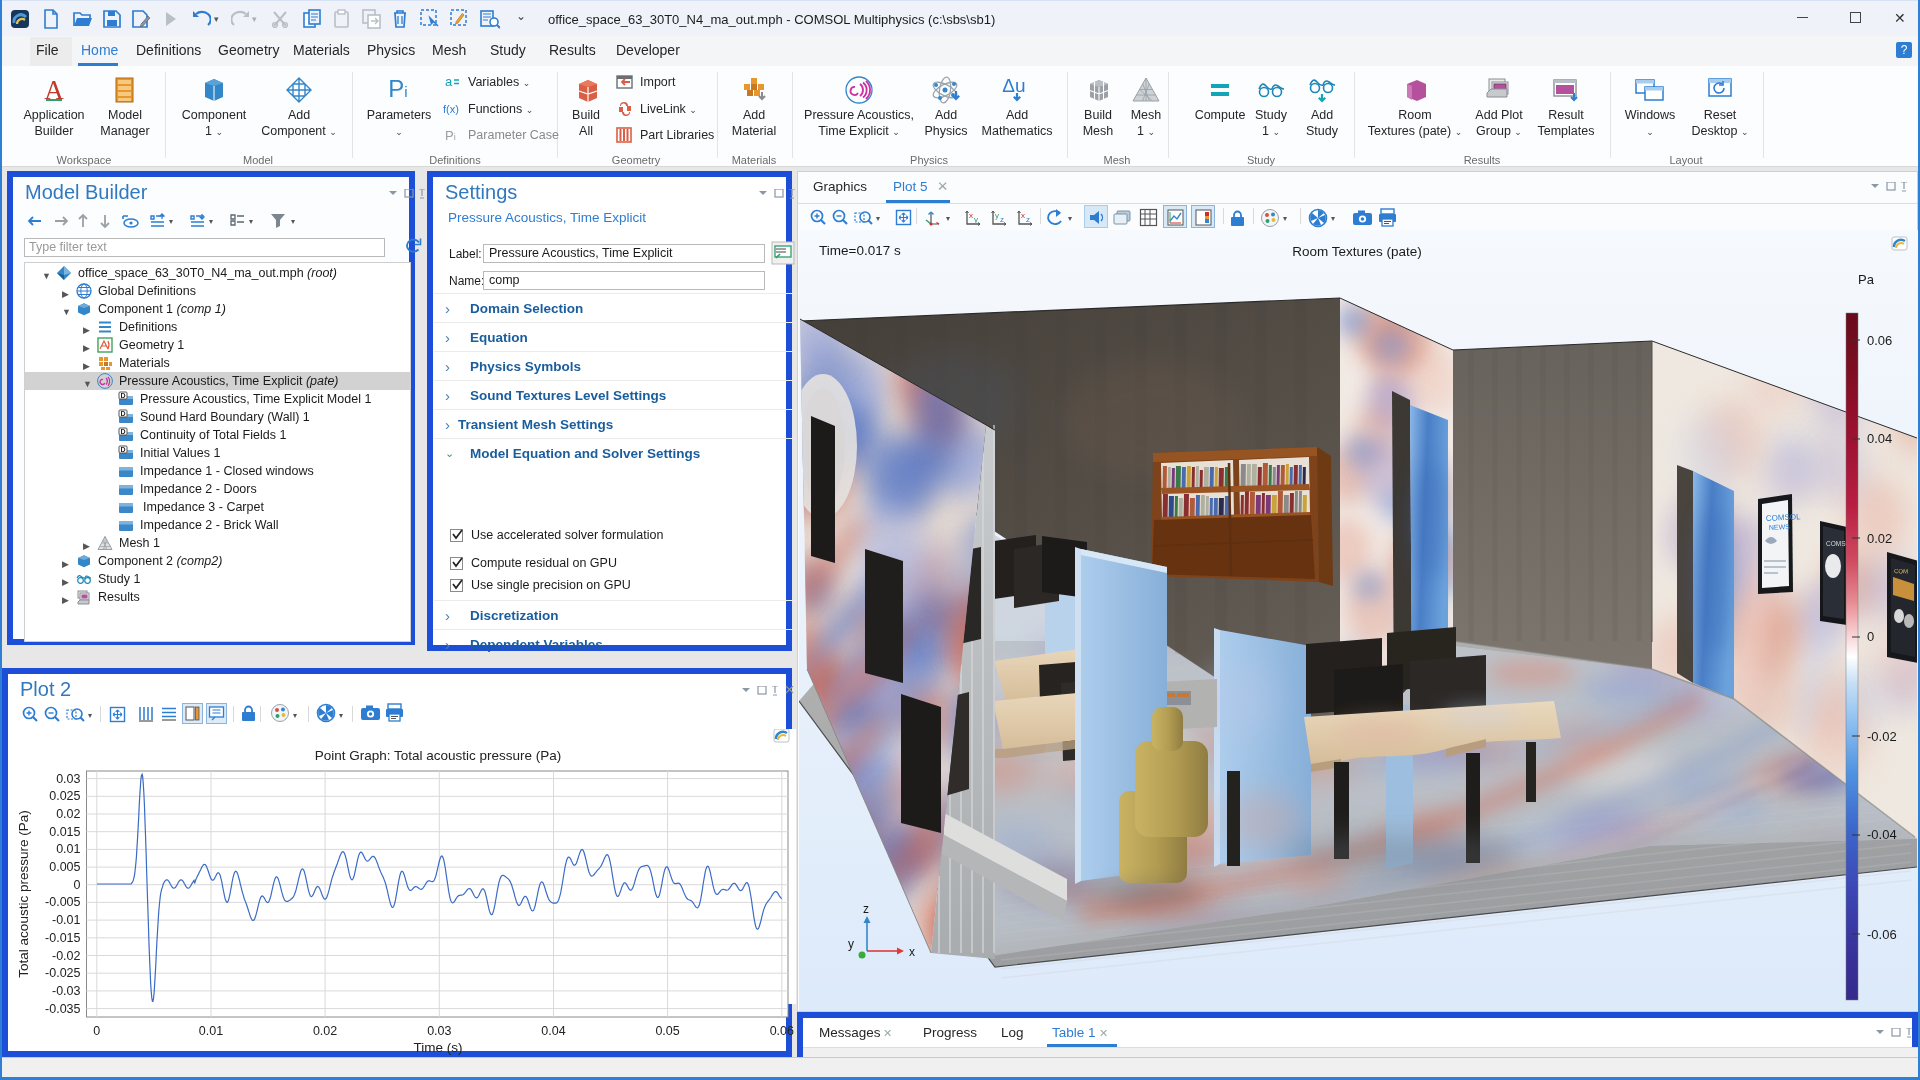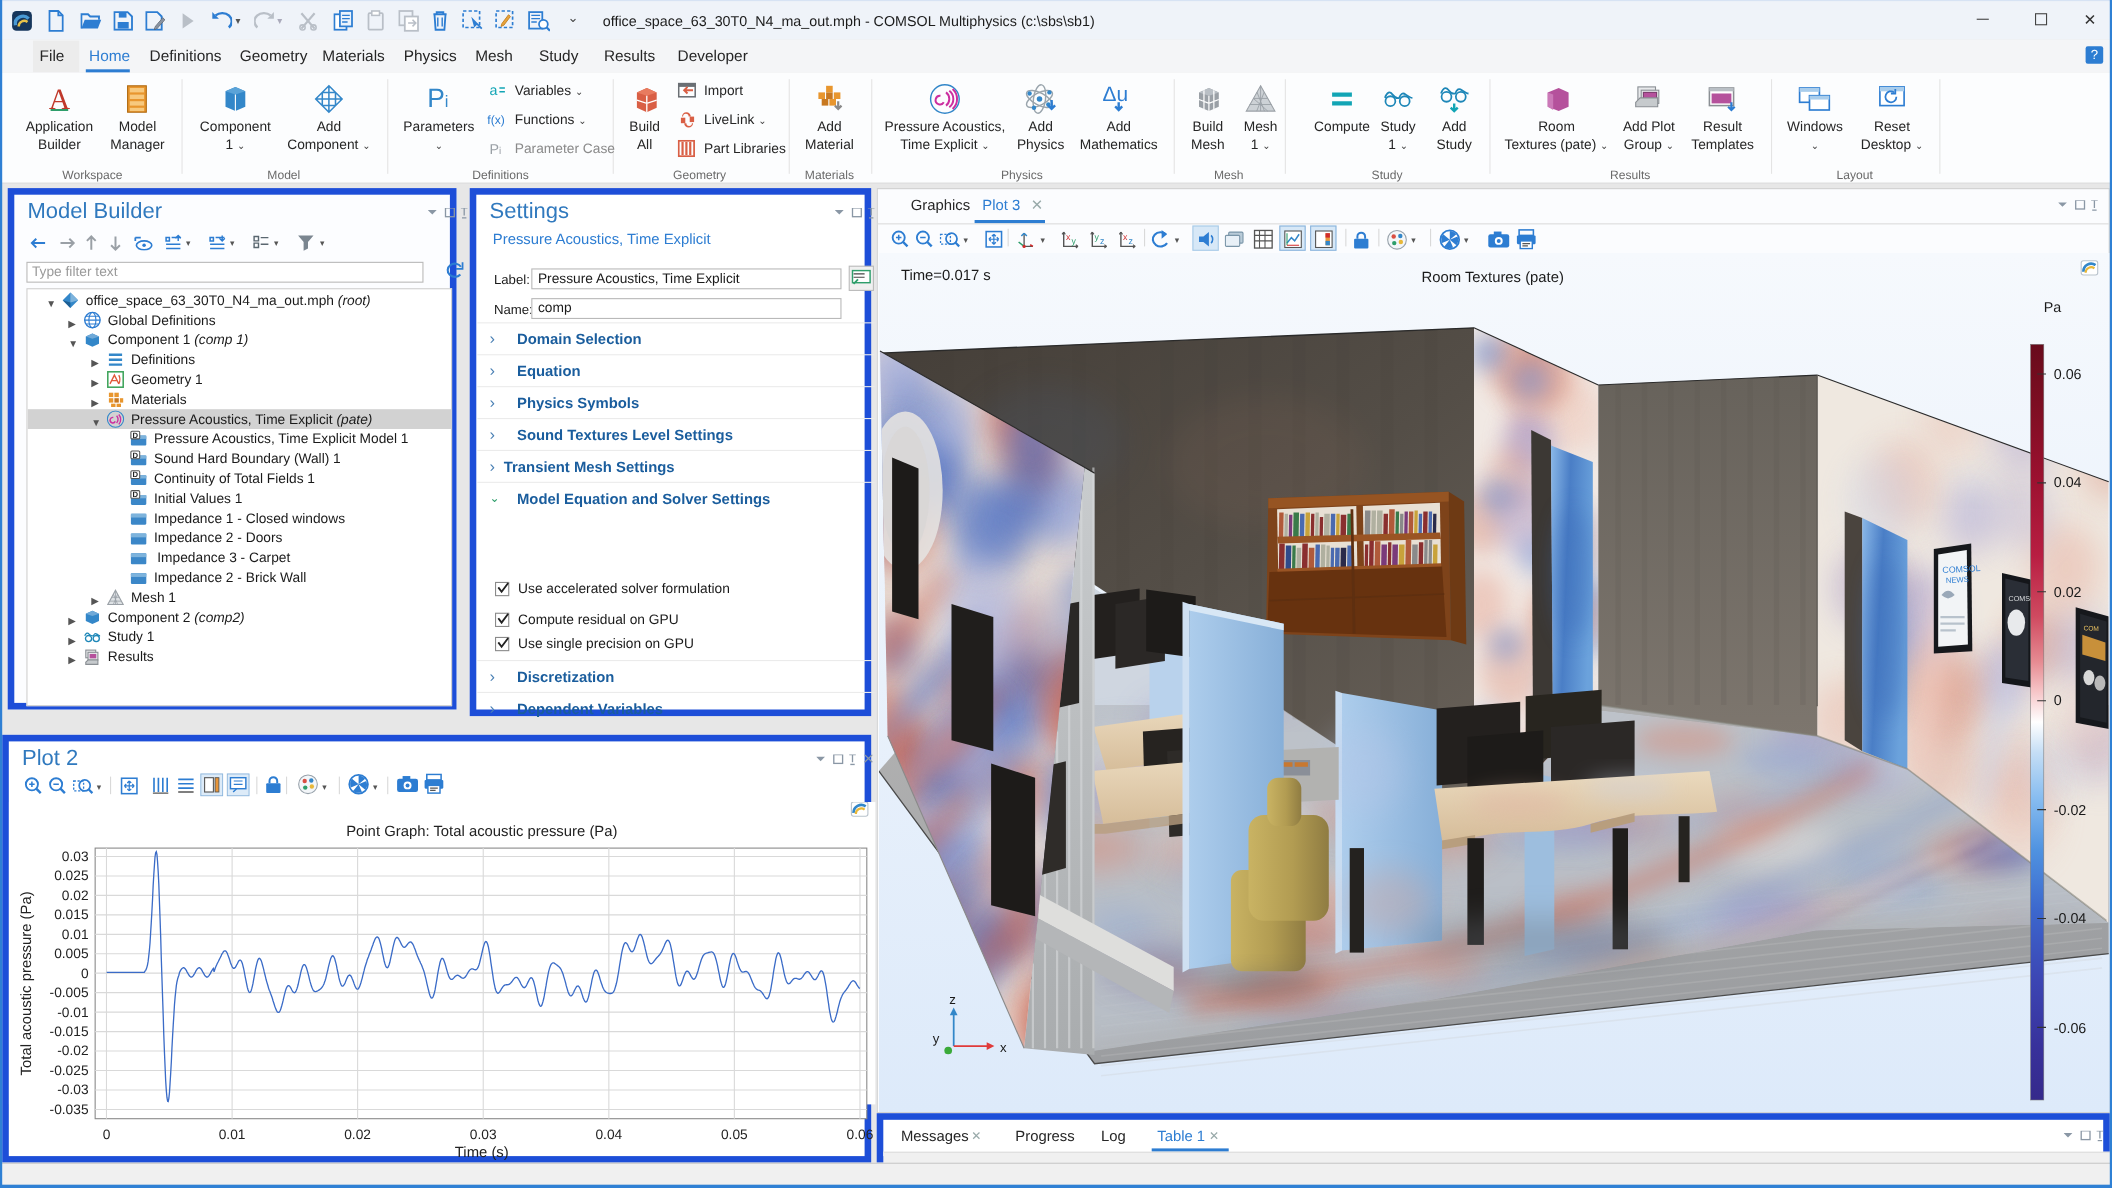--- a/index.html
+++ b/index.html
@@ -699,22 +699,22 @@
         <text x="20" y="220" font-size="13.5" fill="#222" text-anchor="middle" transform="rotate(-90 20 220)">Total acoustic pressure (Pa)</text>
         <path d="M89.0,210.0 L89.6,210.0 L90.1,210.0 L90.7,210.0 L91.3,210.0 L91.9,210.0 L92.4,210.0 L93.0,210.0 L93.6,210.0 L94.1,210.0 L94.7,210.0 L95.3,210.0 L95.8,210.0 L96.4,210.0 L97.0,210.0 L97.6,210.0 L98.1,210.0 L98.7,210.0 L99.3,210.0 L99.8,210.0 L100.4,210.0 L101.0,210.0 L101.6,210.0 L102.1,210.0 L102.7,210.0 L103.3,210.0 L103.8,210.0 L104.4,210.0 L105.0,210.0 L105.5,210.0 L106.1,210.0 L106.7,210.0 L107.3,210.0 L107.8,210.0 L108.4,210.0 L109.0,210.0 L109.5,210.0 L110.1,210.0 L110.7,210.0 L111.3,210.0 L111.8,210.0 L112.4,210.0 L113.0,210.0 L113.5,210.0 L114.1,210.0 L114.7,210.0 L115.3,210.0 L115.8,210.0 L116.4,210.0 L117.0,210.0 L117.5,210.0 L118.1,210.0 L118.7,210.0 L119.2,210.0 L119.8,210.0 L120.4,210.0 L121.0,210.0 L121.5,210.0 L122.1,210.0 L122.7,210.0 L123.2,210.0 L123.8,208.9 L124.4,208.1 L125.0,207.0 L125.5,205.4 L126.1,203.1 L126.7,199.8 L127.2,195.5 L127.8,189.9 L128.4,183.0 L128.9,174.6 L129.5,165.0 L130.1,154.4 L130.7,143.1 L131.2,131.9 L131.8,121.4 L132.4,112.3 L132.9,105.3 L133.5,101.2 L134.1,100.3 L134.7,102.9 L135.2,108.9 L135.8,118.2 L136.4,130.3 L136.9,144.7 L137.5,160.8 L138.1,178.2 L138.6,196.2 L139.2,214.5 L139.8,232.6 L140.4,250.2 L140.9,267.0 L141.5,282.6 L142.1,296.4 L142.6,308.2 L143.2,317.5 L143.8,323.9 L144.4,327.2 L144.9,327.4 L145.5,324.5 L146.1,318.9 L146.6,310.9 L147.2,301.3 L147.8,290.5 L148.3,279.2 L148.9,268.1 L149.5,257.6 L150.1,248.0 L150.6,239.6 L151.2,232.5 L151.8,226.7 L152.3,222.1 L152.9,218.5 L153.5,215.9 L154.1,213.9 L154.6,212.6 L155.2,210.0 L155.8,208.9 L156.3,208.0 L156.9,207.1 L157.5,206.4 L158.1,206.0 L158.6,205.8 L159.2,205.8 L159.8,206.2 L160.3,206.7 L160.9,207.5 L161.5,208.4 L162.0,209.5 L162.6,210.5 L163.2,211.6 L163.8,212.5 L164.3,213.3 L164.9,213.8 L165.5,214.2 L166.0,214.2 L166.6,214.0 L167.2,213.6 L167.8,212.9 L168.3,212.0 L168.9,211.1 L169.5,210.0 L170.0,208.9 L170.6,208.0 L171.2,207.1 L171.7,206.4 L172.3,206.0 L172.9,205.8 L173.5,205.8 L174.0,206.2 L174.6,206.7 L175.2,207.5 L175.7,208.4 L176.3,209.5 L176.9,210.5 L177.5,211.6 L178.0,212.5 L178.6,213.3 L179.2,213.8 L179.7,214.2 L180.3,214.2 L180.9,214.0 L181.4,213.6 L182.0,212.9 L182.6,212.0 L183.2,211.1 L183.7,210.0 L184.3,208.9 L184.9,208.0 L185.4,207.1 L186.0,206.4 L186.6,209.5 L187.2,207.6 L187.7,206.0 L188.3,204.6 L188.9,203.3 L189.4,202.1 L190.0,201.0 L190.6,199.9 L191.1,198.8 L191.7,197.6 L192.3,196.4 L192.9,195.2 L193.4,194.0 L194.0,192.9 L194.6,192.0 L195.1,191.2 L195.7,190.6 L196.3,190.4 L196.9,190.5 L197.4,190.8 L198.0,191.6 L198.6,192.6 L199.1,194.0 L199.7,195.5 L200.3,197.2 L200.9,199.0 L201.4,200.7 L202.0,202.3 L202.6,203.8 L203.1,204.9 L203.7,205.7 L204.3,206.2 L204.8,206.2 L205.4,205.9 L206.0,205.3 L206.6,204.4 L207.1,203.3 L207.7,202.2 L208.3,201.0 L208.8,200.0 L209.4,199.2 L210.0,198.8 L210.6,198.8 L211.1,199.3 L211.7,200.3 L212.3,201.8 L212.8,203.8 L213.4,206.2 L214.0,209.0 L214.5,211.9 L215.1,215.0 L215.7,218.0 L216.3,220.9 L216.8,223.4 L217.4,225.5 L218.0,227.1 L218.5,228.0 L219.1,228.3 L219.7,227.8 L220.3,226.7 L220.8,225.0 L221.4,222.7 L222.0,220.0 L222.5,217.0 L223.1,213.8 L223.7,210.6 L224.2,207.5 L224.8,204.7 L225.4,202.2 L226.0,200.1 L226.5,198.6 L227.1,197.6 L227.7,197.2 L228.2,197.4 L228.8,198.1 L229.4,199.3 L230.0,200.9 L230.5,202.8 L231.1,205.0 L231.7,207.2 L232.2,209.6 L232.8,211.9 L233.4,214.3 L233.9,216.5 L234.5,218.6 L235.1,220.6 L235.7,222.6 L236.2,224.5 L236.8,226.3 L237.4,227.3 L237.9,228.9 L238.5,230.5 L239.1,232.2 L239.7,234.0 L240.2,235.8 L240.8,237.6 L241.4,239.4 L241.9,241.1 L242.5,242.7 L243.1,244.1 L243.7,245.2 L244.2,246.0 L244.8,246.4 L245.4,246.4 L245.9,246.0 L246.5,245.1 L247.1,243.8 L247.6,242.1 L248.2,240.1 L248.8,237.9 L249.4,235.5 L249.9,233.1 L250.5,230.7 L251.1,228.4 L251.6,226.4 L252.2,224.7 L252.8,223.4 L253.4,222.5 L253.9,222.1 L254.5,222.0 L255.1,222.4 L255.6,223.0 L256.2,223.9 L256.8,224.9 L257.3,226.0 L257.9,227.0 L258.5,227.8 L259.1,228.3 L259.6,228.5 L260.2,228.3 L260.8,227.6 L261.3,226.5 L261.9,225.0 L262.5,223.0 L263.1,220.8 L263.6,218.3 L264.2,215.7 L264.8,213.1 L265.3,210.6 L265.9,208.3 L266.5,206.3 L267.0,204.7 L267.6,203.6 L268.2,202.9 L268.8,202.9 L269.3,203.3 L269.9,204.2 L270.5,205.6 L271.0,207.3 L271.6,209.3 L272.2,211.5 L272.8,213.8 L273.3,216.1 L273.9,218.4 L274.5,220.4 L275.0,222.2 L275.6,223.8 L276.2,225.1 L276.7,226.1 L277.3,226.8 L277.9,227.2 L278.5,227.4 L279.0,227.4 L279.6,227.3 L280.2,227.1 L280.7,226.8 L281.3,226.5 L281.9,226.1 L282.5,225.7 L283.0,225.3 L283.6,224.8 L284.2,224.3 L284.7,223.6 L285.3,222.8 L285.9,221.7 L286.5,220.5 L287.0,219.0 L287.6,217.3 L288.2,215.3 L288.7,213.1 L289.3,210.7 L289.9,208.3 L290.4,205.8 L291.0,203.4 L291.6,201.1 L292.2,199.0 L292.7,197.3 L293.3,196.0 L293.9,195.2 L294.4,194.9 L295.0,195.2 L295.6,196.0 L296.2,197.3 L296.7,199.2 L297.3,201.4 L297.9,203.9 L298.4,206.6 L299.0,209.4 L299.6,212.2 L300.1,214.8 L300.7,217.1 L301.3,219.1 L301.9,220.7 L302.4,221.8 L303.0,222.4 L303.6,222.5 L304.1,222.1 L304.7,221.4 L305.3,220.4 L305.9,219.1 L306.4,217.7 L307.0,216.3 L307.6,215.0 L308.1,213.9 L308.7,213.1 L309.3,212.6 L309.8,212.4 L310.4,212.7 L311.0,213.3 L311.6,214.2 L312.1,215.5 L312.7,216.9 L313.3,218.5 L313.8,220.0 L314.4,221.6 L315.0,222.9 L315.6,224.0 L316.1,224.8 L316.7,225.2 L317.3,225.2 L317.8,224.8 L318.4,223.9 L319.0,222.7 L319.5,221.2 L320.1,219.4 L320.7,217.3 L321.3,215.2 L321.8,212.9 L322.4,210.6 L323.0,208.4 L323.5,206.2 L324.1,204.2 L324.7,202.3 L325.3,200.5 L325.8,198.8 L326.4,197.2 L327.0,195.7 L327.5,194.2 L328.1,192.7 L328.7,191.2 L329.3,189.7 L329.8,188.1 L330.4,186.5 L331.0,184.9 L331.5,183.3 L332.1,181.8 L332.7,180.4 L333.2,179.3 L333.8,178.4 L334.4,177.9 L335.0,177.7 L335.5,178.0 L336.1,178.7 L336.7,179.9 L337.2,181.5 L337.8,183.5 L338.4,185.9 L339.0,188.5 L339.5,191.3 L340.1,194.1 L340.7,196.9 L341.2,199.4 L341.8,201.7 L342.4,203.5 L342.9,204.8 L343.5,205.6 L344.1,205.8 L344.7,205.4 L345.2,204.3 L345.8,202.8 L346.4,200.8 L346.9,198.4 L347.5,195.7 L348.1,192.9 L348.7,190.1 L349.2,187.4 L349.8,184.9 L350.4,182.7 L350.9,180.9 L351.5,179.5 L352.1,178.6 L352.6,178.2 L353.2,178.2 L353.8,178.7 L354.4,179.4 L354.9,180.4 L355.5,181.5 L356.1,182.7 L356.6,183.9 L357.2,185.0 L357.8,185.9 L358.4,186.6 L358.9,187.0 L359.5,187.1 L360.1,187.0 L360.6,186.6 L361.2,186.0 L361.8,185.4 L362.3,184.6 L362.9,183.9 L363.5,183.2 L364.1,182.7 L364.6,182.4 L365.2,182.3 L365.8,182.5 L366.3,183.0 L366.9,183.7 L367.5,184.7 L368.1,185.9 L368.6,187.3 L369.2,188.8 L369.8,190.3 L370.3,191.9 L370.9,193.5 L371.5,195.0 L372.1,196.4 L372.6,197.7 L373.2,199.0 L373.8,200.2 L374.3,201.4 L374.9,202.6 L375.5,203.9 L376.0,205.3 L376.6,206.8 L377.2,208.5 L377.8,210.4 L378.3,212.5 L378.9,214.8 L379.5,217.2 L380.0,219.7 L380.6,222.3 L381.2,224.8 L381.8,227.1 L382.3,229.2 L382.9,231.0 L383.5,232.3 L384.0,233.2 L384.6,233.4 L385.2,233.1 L385.7,232.2 L386.3,230.6 L386.9,228.5 L387.5,225.9 L388.0,222.9 L388.6,219.6 L389.2,216.1 L389.7,212.7 L390.3,209.3 L390.9,206.1 L391.5,203.3 L392.0,201.0 L392.6,199.2 L393.2,197.9 L393.7,197.3 L394.3,197.3 L394.9,197.8 L395.4,198.8 L396.0,200.3 L396.6,202.1 L397.2,204.1 L397.7,206.1 L398.3,208.2 L398.9,210.2 L399.4,212.0 L400.0,213.6 L400.6,214.8 L401.2,215.7 L401.7,216.2 L402.3,216.4 L402.9,216.4 L403.4,216.1 L404.0,215.6 L404.6,215.0 L405.1,214.4 L405.7,213.8 L406.3,213.3 L406.9,212.9 L407.4,212.7 L408.0,212.6 L408.6,212.7 L409.1,213.0 L409.7,213.4 L410.3,213.8 L410.9,214.3 L411.4,214.7 L412.0,215.0 L412.6,215.2 L413.1,215.3 L413.7,215.1 L414.3,214.8 L414.9,214.2 L415.4,213.5 L416.0,212.7 L416.6,211.7 L417.1,210.8 L417.7,209.8 L418.3,208.9 L418.8,208.2 L419.4,207.5 L420.0,207.1 L420.6,206.8 L421.1,206.8 L421.7,206.8 L422.3,207.0 L422.8,207.3 L423.4,207.5 L424.0,207.6 L424.6,207.6 L425.1,207.4 L425.7,206.8 L426.3,206.0 L426.8,204.8 L427.4,203.3 L428.0,201.4 L428.5,199.2 L429.1,196.8 L429.7,194.3 L430.3,191.7 L430.8,189.3 L431.4,187.0 L432.0,185.0 L432.5,183.5 L433.1,182.4 L433.7,182.0 L434.3,182.2 L434.8,183.1 L435.4,184.7 L436.0,186.9 L436.5,189.7 L437.1,193.0 L437.7,196.6 L438.2,200.6 L438.8,204.6 L439.4,208.6 L440.0,212.5 L440.5,216.2 L441.1,219.5 L441.7,222.3 L442.2,224.7 L442.8,226.5 L443.4,227.8 L444.0,228.6 L444.5,228.9 L445.1,228.8 L445.7,228.4 L446.2,227.7 L446.8,226.8 L447.4,225.9 L447.9,224.9 L448.5,224.0 L449.1,223.2 L449.7,222.5 L450.2,222.0 L450.8,221.6 L451.4,221.4 L451.9,221.3 L452.5,221.2 L453.1,221.2 L453.7,221.1 L454.2,221.0 L454.8,220.8 L455.4,220.5 L455.9,220.0 L456.5,219.4 L457.1,218.7 L457.7,218.0 L458.2,217.2 L458.8,216.4 L459.4,215.7 L459.9,215.1 L460.5,214.7 L461.1,214.5 L461.6,214.6 L462.2,214.8 L462.8,215.4 L463.4,216.2 L463.9,217.1 L464.5,218.2 L465.1,219.4 L465.6,220.5 L466.2,221.6 L466.8,222.5 L467.4,223.3 L467.9,223.7 L468.5,223.9 L469.1,223.7 L469.6,223.3 L470.2,222.5 L470.8,221.5 L471.3,220.4 L471.9,219.1 L472.5,217.9 L473.1,216.7 L473.6,215.8 L474.2,215.1 L474.8,214.8 L475.3,214.9 L475.9,215.5 L476.5,216.6 L477.1,218.1 L477.6,220.0 L478.2,222.3 L478.8,224.8 L479.3,227.5 L479.9,230.3 L480.5,232.9 L481.0,235.3 L481.6,237.4 L482.2,239.1 L482.8,240.2 L483.3,240.7 L483.9,240.6 L484.5,239.9 L485.0,238.5 L485.6,236.6 L486.2,234.2 L486.8,231.4 L487.3,228.3 L487.9,225.0 L488.5,221.6 L489.0,218.3 L489.6,215.1 L490.2,212.1 L490.7,209.5 L491.3,207.2 L491.9,205.3 L492.5,203.8 L493.0,202.7 L493.6,202.0 L494.2,201.5 L494.7,201.4 L495.3,201.4 L495.9,201.6 L496.5,202.0 L497.0,202.3 L497.6,202.8 L498.2,203.2 L498.7,203.6 L499.3,204.1 L499.9,204.6 L500.5,205.2 L501.0,205.8 L501.6,206.6 L502.2,207.6 L502.7,208.8 L503.3,210.1 L503.9,211.7 L504.4,213.5 L505.0,215.4 L505.6,217.5 L506.2,219.6 L506.7,221.8 L507.3,223.9 L507.9,225.9 L508.4,227.6 L509.0,229.1 L509.6,230.2 L510.2,231.0 L510.7,231.3 L511.3,231.3 L511.9,230.9 L512.4,230.2 L513.0,229.2 L513.6,228.1 L514.1,226.8 L514.7,225.6 L515.3,224.4 L515.9,223.4 L516.4,222.7 L517.0,222.4 L517.6,222.3 L518.1,222.7 L518.7,223.5 L519.3,224.6 L519.9,226.0 L520.4,227.7 L521.0,229.5 L521.6,231.3 L522.1,233.0 L522.7,234.5 L523.3,235.7 L523.8,236.5 L524.4,236.9 L525.0,236.8 L525.6,236.1 L526.1,234.9 L526.7,233.2 L527.3,231.1 L527.8,228.6 L528.4,225.9 L529.0,223.0 L529.6,220.1 L530.1,217.3 L530.7,214.8 L531.3,212.5 L531.8,210.6 L532.4,209.2 L533.0,208.3 L533.5,207.9 L534.1,208.0 L534.7,208.5 L535.3,209.5 L535.8,210.8 L536.4,212.4 L537.0,214.2 L537.5,216.1 L538.1,218.0 L538.7,219.8 L539.3,221.5 L539.8,223.1 L540.4,224.4 L541.0,225.6 L541.5,226.5 L542.1,227.2 L542.7,227.8 L543.3,228.2 L543.8,228.5 L544.4,228.8 L545.0,228.9 L545.5,229.1 L546.1,229.2 L546.7,229.2 L547.2,229.2 L547.8,229.1 L548.4,228.9 L549.0,228.5 L549.5,227.9 L550.1,227.0 L550.7,225.7 L551.2,224.1 L551.8,222.2 L552.4,219.9 L553.0,217.2 L553.5,214.2 L554.1,211.0 L554.7,207.5 L555.2,204.0 L555.8,200.5 L556.4,197.0 L556.9,193.8 L557.5,190.9 L558.1,188.3 L558.7,186.2 L559.2,184.7 L559.8,183.6 L560.4,183.0 L560.9,183.0 L561.5,183.4 L562.1,184.1 L562.7,185.1 L563.2,186.3 L563.8,187.6 L564.4,188.8 L564.9,189.8 L565.5,190.7 L566.1,191.1 L566.6,191.2 L567.2,190.9 L567.8,190.2 L568.4,189.2 L568.9,187.8 L569.5,186.1 L570.1,184.3 L570.6,182.4 L571.2,180.6 L571.8,178.9 L572.4,177.5 L572.9,176.4 L573.5,175.7 L574.1,175.5 L574.6,175.8 L575.2,176.6 L575.8,177.8 L576.3,179.5 L576.9,181.5 L577.5,183.8 L578.1,186.2 L578.6,188.7 L579.2,191.2 L579.8,193.6 L580.3,195.8 L580.9,197.7 L581.5,199.3 L582.1,200.5 L582.6,201.4 L583.2,201.9 L583.8,202.1 L584.3,202.0 L584.9,201.7 L585.5,201.1 L586.1,200.5 L586.6,199.8 L587.2,199.0 L587.8,198.3 L588.3,197.6 L588.9,196.9 L589.5,196.3 L590.0,195.7 L590.6,195.1 L591.2,194.4 L591.8,193.7 L592.3,193.0 L592.9,192.1 L593.5,191.1 L594.0,190.0 L594.6,188.7 L595.2,187.4 L595.8,186.0 L596.3,184.7 L596.9,183.4 L597.5,182.3 L598.0,181.4 L598.6,180.9 L599.2,180.7 L599.7,181.0 L600.3,181.8 L600.9,183.1 L601.5,185.0 L602.0,187.3 L602.6,190.1 L603.2,193.2 L603.7,196.7 L604.3,200.3 L604.9,203.9 L605.5,207.6 L606.0,211.0 L606.6,214.1 L607.2,216.8 L607.7,219.0 L608.3,220.7 L608.9,221.8 L609.4,222.3 L610.0,222.3 L610.6,221.7 L611.2,220.7 L611.7,219.4 L612.3,217.8 L612.9,216.1 L613.4,214.4 L614.0,212.8 L614.6,211.4 L615.2,210.2 L615.7,209.4 L616.3,208.9 L616.9,208.8 L617.4,209.1 L618.0,209.6 L618.6,210.4 L619.1,211.4 L619.7,212.5 L620.3,213.6 L620.9,214.6 L621.4,215.4 L622.0,215.9 L622.6,216.2 L623.1,216.1 L623.7,215.6 L624.3,214.7 L624.9,213.6 L625.4,212.1 L626.0,210.4 L626.6,208.5 L627.1,206.5 L627.7,204.4 L628.3,202.5 L628.9,200.6 L629.4,198.9 L630.0,197.4 L630.6,196.1 L631.1,195.0 L631.7,194.2 L632.3,193.6 L632.8,193.1 L633.4,192.8 L634.0,192.5 L634.6,192.4 L635.1,192.2 L635.7,192.1 L636.3,191.9 L636.8,191.8 L637.4,191.6 L638.0,191.5 L638.6,191.4 L639.1,191.4 L639.7,191.7 L640.3,192.1 L640.8,192.8 L641.4,193.8 L642.0,195.2 L642.5,196.9 L643.1,198.9 L643.7,201.3 L644.3,203.9 L644.8,206.6 L645.4,209.5 L646.0,212.3 L646.5,215.1 L647.1,217.6 L647.7,219.8 L648.3,221.6 L648.8,222.8 L649.4,223.5 L650.0,223.5 L650.5,222.9 L651.1,221.8 L651.7,220.0 L652.2,217.8 L652.8,215.2 L653.4,212.2 L654.0,209.2 L654.5,206.0 L655.1,203.0 L655.7,200.2 L656.2,197.8 L656.8,195.8 L657.4,194.2 L658.0,193.2 L658.5,192.8 L659.1,192.9 L659.7,193.4 L660.2,194.5 L660.8,195.8 L661.4,197.4 L661.9,199.2 L662.5,201.1 L663.1,202.9 L663.7,204.6 L664.2,206.1 L664.8,207.3 L665.4,208.3 L665.9,209.0 L666.5,209.5 L667.1,209.7 L667.7,209.7 L668.2,209.6 L668.8,209.4 L669.4,209.3 L669.9,209.2 L670.5,209.2 L671.1,209.4 L671.7,209.8 L672.2,210.4 L672.8,211.3 L673.4,212.4 L673.9,213.6 L674.5,215.0 L675.1,216.4 L675.6,217.9 L676.2,219.3 L676.8,220.6 L677.4,221.9 L677.9,222.9 L678.5,223.8 L679.1,224.5 L679.6,225.1 L680.2,225.5 L680.8,225.8 L681.4,226.0 L681.9,226.2 L682.5,226.4 L683.1,226.7 L683.6,227.1 L684.2,227.7 L684.8,228.4 L685.3,229.2 L685.9,230.0 L686.5,231.0 L687.1,231.9 L687.6,232.7 L688.2,233.4 L688.8,233.8 L689.3,233.9 L689.9,233.6 L690.5,232.8 L691.1,231.6 L691.6,229.8 L692.2,227.6 L692.8,224.9 L693.3,221.8 L693.9,218.4 L694.5,214.7 L695.0,211.0 L695.6,207.3 L696.2,203.8 L696.8,200.6 L697.3,197.7 L697.9,195.4 L698.5,193.7 L699.0,192.6 L699.6,192.2 L700.2,192.5 L700.8,193.4 L701.3,194.9 L701.9,196.9 L702.5,199.2 L703.0,201.9 L703.6,204.6 L704.2,207.4 L704.7,210.2 L705.3,212.7 L705.9,214.9 L706.5,216.8 L707.0,218.3 L707.6,219.4 L708.2,220.1 L708.7,220.4 L709.3,220.3 L709.9,220.0 L710.5,219.5 L711.0,218.8 L711.6,218.0 L712.2,217.3 L712.7,216.7 L713.3,216.1 L713.9,215.7 L714.5,215.5 L715.0,215.4 L715.6,215.4 L716.2,215.5 L716.7,215.7 L717.3,215.9 L717.9,216.1 L718.4,216.2 L719.0,216.2 L719.6,216.0 L720.2,215.7 L720.7,215.2 L721.3,214.5 L721.9,213.8 L722.4,212.9 L723.0,212.1 L723.6,211.2 L724.2,210.5 L724.7,209.9 L725.3,209.5 L725.9,209.3 L726.4,209.3 L727.0,209.6 L727.6,210.1 L728.1,210.8 L728.7,211.7 L729.3,212.6 L729.9,213.6 L730.4,214.5 L731.0,215.4 L731.6,216.0 L732.1,216.5 L732.7,216.6 L733.3,216.5 L733.9,216.0 L734.4,215.3 L735.0,214.4 L735.6,213.3 L736.1,212.2 L736.7,211.0 L737.3,210.0 L737.8,209.2 L738.4,208.7 L739.0,208.6 L739.6,209.1 L740.1,210.0 L740.7,211.6 L741.3,213.7 L741.8,216.3 L742.4,219.5 L743.0,223.0 L743.6,226.9 L744.1,230.9 L744.7,235.0 L745.3,238.9 L745.8,242.7 L746.4,246.1 L747.0,249.1 L747.5,251.6 L748.1,253.4 L748.7,254.6 L749.3,255.2 L749.8,255.1 L750.4,254.5 L751.0,253.3 L751.5,251.7 L752.1,249.8 L752.7,247.6 L753.3,245.3 L753.8,242.9 L754.4,240.6 L755.0,238.4 L755.5,236.4 L756.1,234.6 L756.7,233.0 L757.3,231.7 L757.8,230.5 L758.4,229.5 L759.0,228.7 L759.5,227.9 L760.1,227.2 L760.7,226.5 L761.2,225.8 L761.8,225.0 L762.4,224.2 L763.0,223.2 L763.5,222.3 L764.1,221.3 L764.7,220.4 L765.2,219.5 L765.8,218.8 L766.4,218.2 L767.0,217.8 L767.5,217.6 L768.1,217.7 L768.7,218.0 L769.2,218.5 L769.8,219.2 L770.4,220.1 L770.9,221.1 L771.5,222.1 L772.1,223.0 L772.7,223.7 L773.2,224.3 L773.8,224.6" fill="none" stroke="#3a6bc7" stroke-width="1.2"></path>
         <g transform="translate(766,55)">
           <rect x="0" y="0" width="15" height="13" rx="2" fill="#fff" stroke="#b9c3cc"></rect>
           <path d="M2 10 a7 7 0 0 1 11 -6" stroke="#3387c9" stroke-width="2.5" fill="none"></path>
           <path d="M4 11 a5 5 0 0 1 8 -4" stroke="#e8b83a" stroke-width="2" fill="none"></path>
         </g>
       </svg>
     </div>
 <div class="panel" id="gx">
-      <div class="gtab" style="left:15px;margin-left:15px;">Graphics</div>
-      <div class="gtab gtba" style="left:95px;">Plot 3</div>
+      <div class="gtab" style="left:15px;">Graphics</div>
+      <div class="gtab gtba" style="left:95px;">Plot 5</div>
       <div class="gtab" style="left:139px;color:#9aa;">✕</div>
       <div class="abs" style="left:88px;top:28px;width:64px;height:3px;background:#2d7dd2;"></div>
       <div class="abs" style="left:0;top:31px;width:1119px;height:1px;background:#dcdcdc;"></div>
       <svg class="abs" style="left:1073px;top:10px;" width="40" height="10" viewBox="0 0 40 10">
         <path d="M0 2 l4 4 4-4 z" fill="#8a97a5"></path>
         <rect x="16" y="0" width="8" height="8" fill="none" stroke="#8a97a5" stroke-width="1.2"></rect>
         <path d="M33 0 v7 m-3-7 h6 m-5 9 h4" stroke="#8a97a5" stroke-width="1.2" fill="none"></path>
       </svg>
       <svg class="abs" style="left:12px;top:37px;" width="17" height="17" viewBox="0 0 17 17">
         <circle cx="7" cy="7" r="5.5" fill="none" stroke="#2d7dd2" stroke-width="1.7"></circle>

